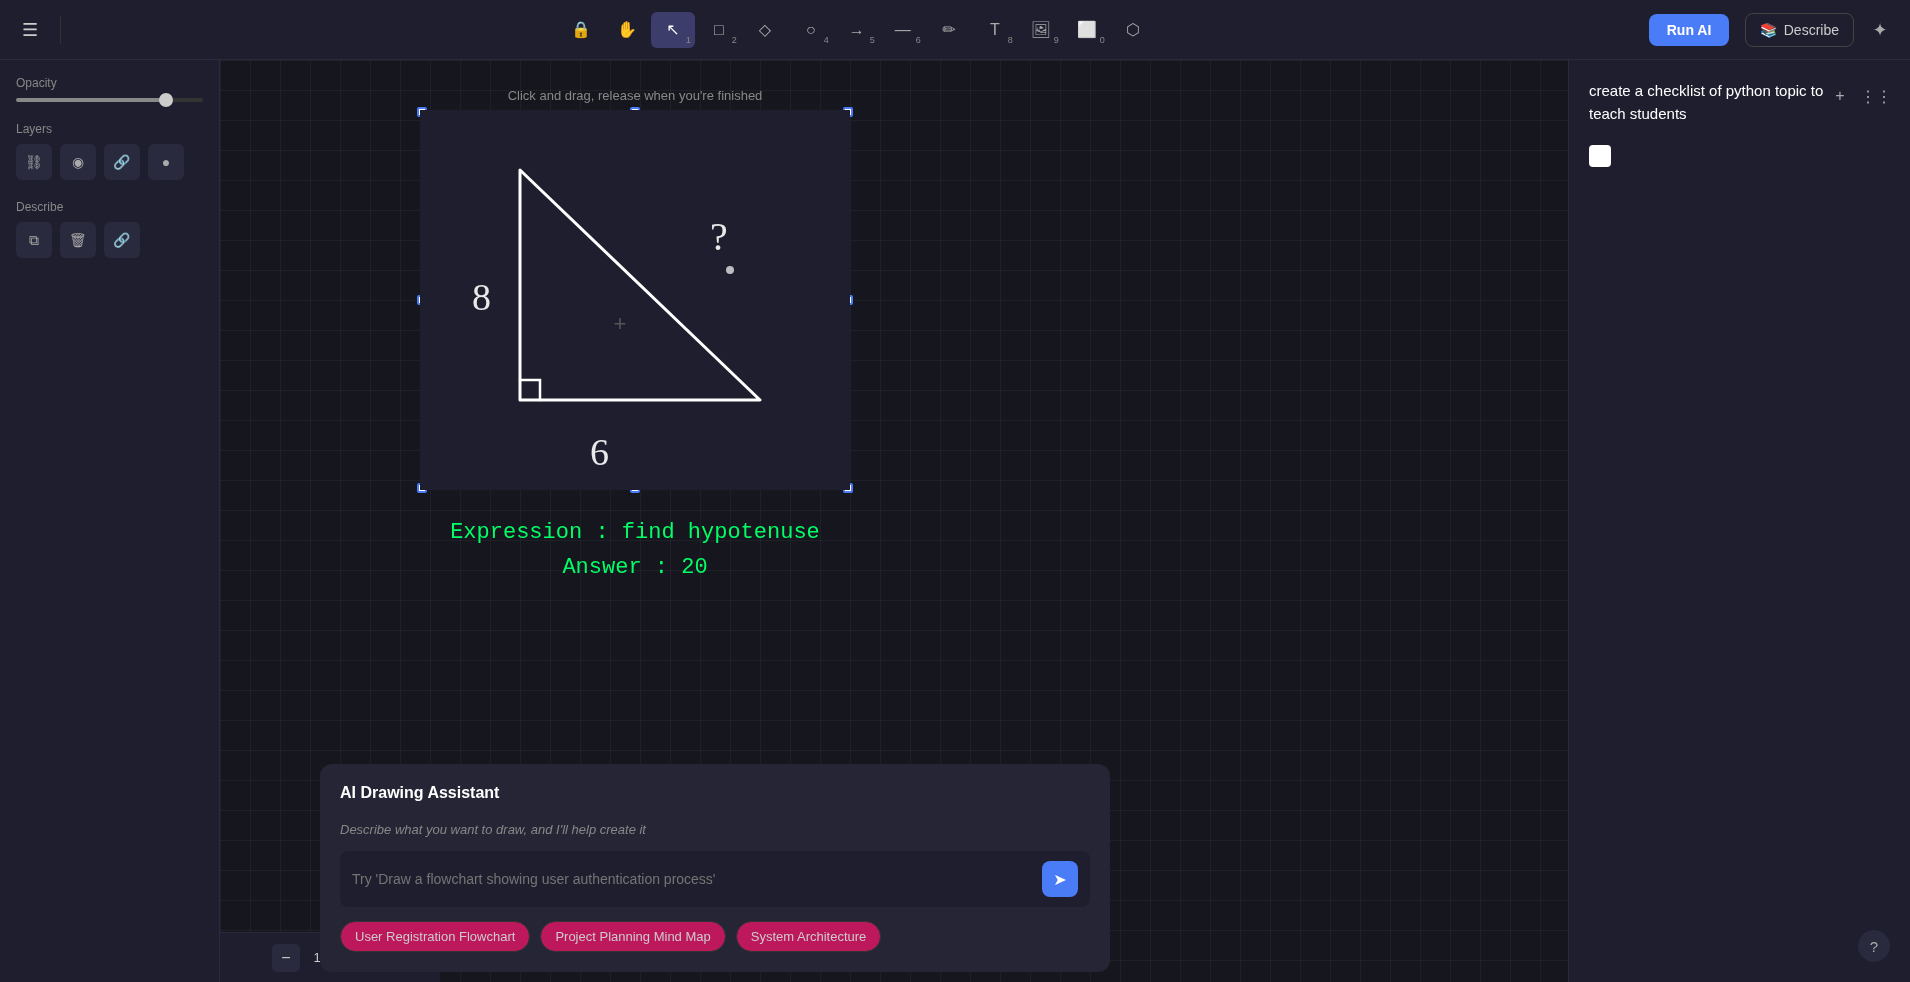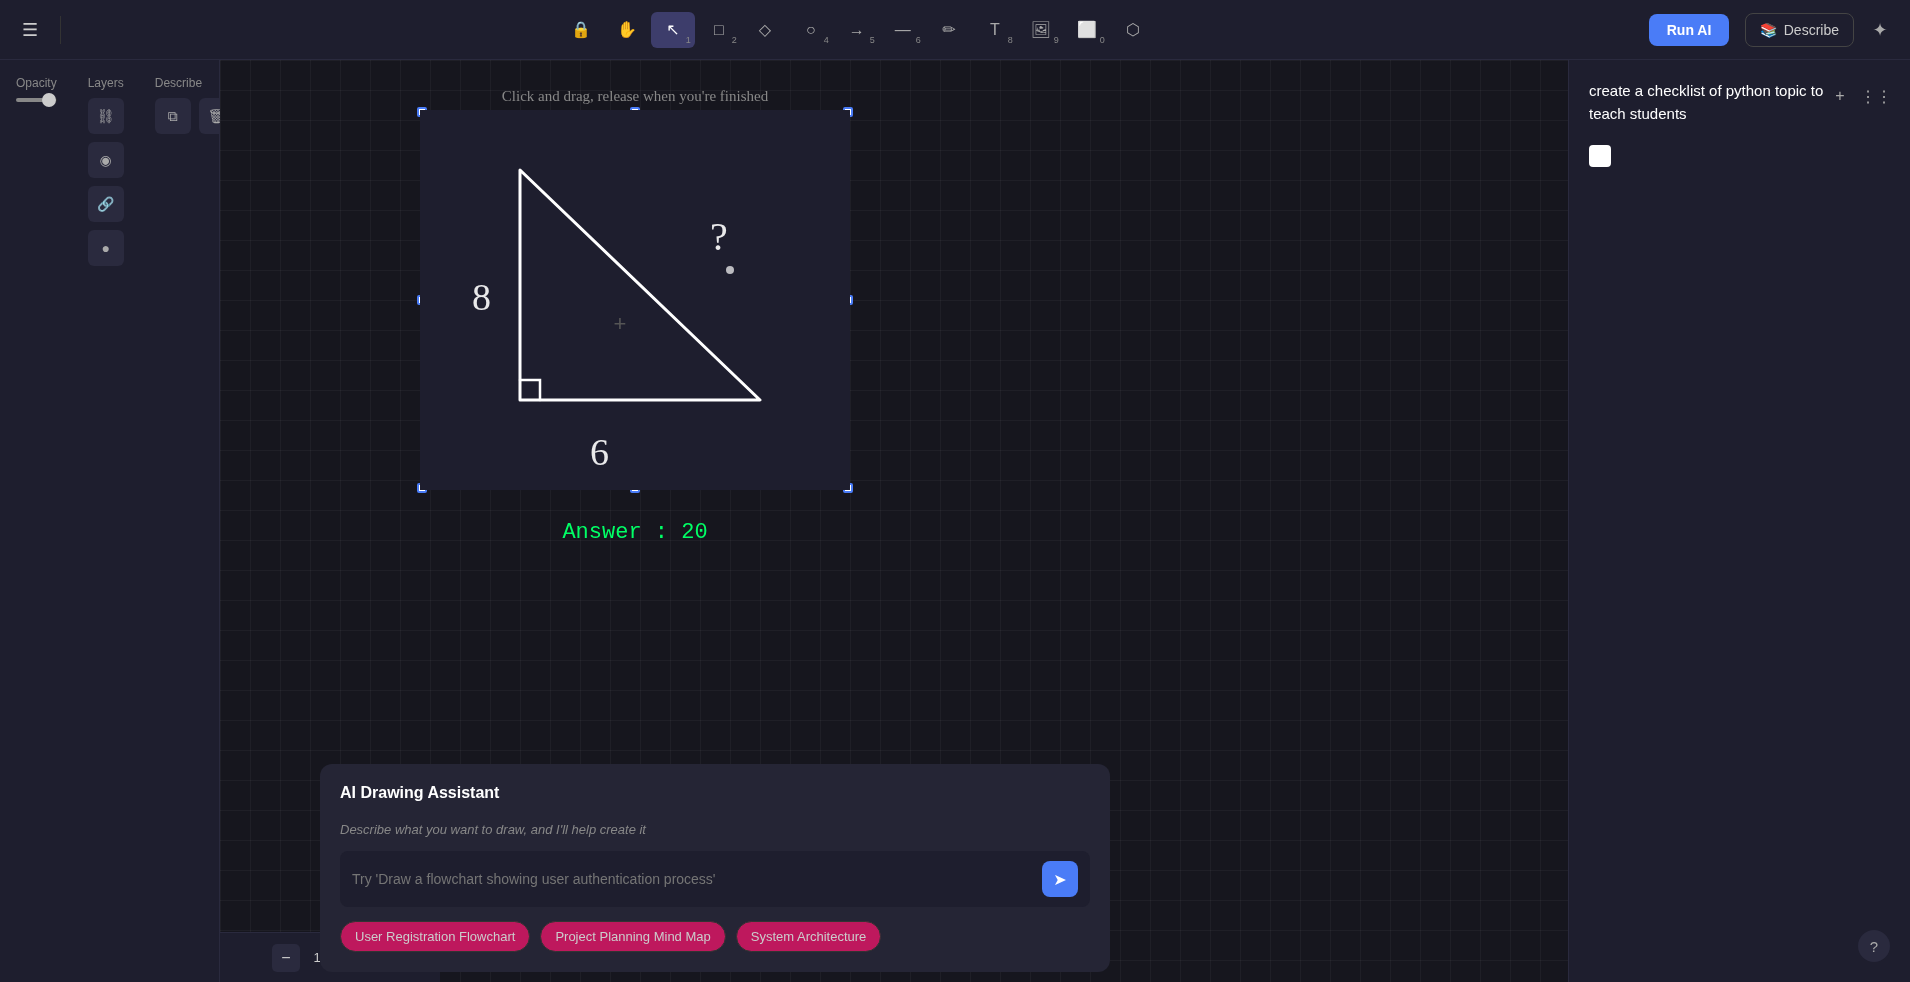--- a/index.html
+++ b/index.html
@@ -76,22 +76,22 @@
       overflow: hidden;
     }
 
     
     .left-panel {
       width: 220px;
       background: #1e1e2e;
       border-right: 1px solid #2a2a3e;
       padding: 16px;
       display: flex;
-      flex-direction: row;
-      gap: 31px;
+      flex-direction: column;
+      gap: 20px;
       flex-shrink: 0;
     }
     .panel-section-title {
       font-size: 12px; color: #888; margin-bottom: 8px; font-weight: 500;
     }
     .opacity-slider {
       width: 100%;
       height: 4px;
       background: linear-gradient(to right, #888 0%, #888 80%, #333 80%);
       border-radius: 2px;
@@ -158,21 +158,21 @@
     .handle.tm { top: 0; left: 50%; }
     .handle.tr { top: 0; left: 100%; }
     .handle.ml { top: 50%; left: 0; }
     .handle.mr { top: 50%; left: 100%; }
     .handle.bl { top: 100%; left: 0; }
     .handle.bm { top: 100%; left: 50%; }
     .handle.br { top: 100%; left: 100%; }
     .canvas-hint {
       position: absolute; top: -22px; left: 50%;
       transform: translateX(-50%);
-      font-size: 15px; color: #888; white-space: nowrap; font-family: Liberation Serif, serif;
+      font-size: 13px; color: #888; white-space: nowrap;
     }
 
     
     .expression-text {
       position: absolute;
       top: 455px; left: 200px;
       width: 430px;
       text-align: center;
       color: #00ff66;
       font-size: 22px;
@@ -406,20 +406,21 @@
 
         <text x="290" y="140" fill="white" font-size="40" font-family="cursive" opacity="0.9">?</text>
 
         <circle cx="310" cy="160" r="4" fill="white" opacity="0.7"></circle>
 
         <text x="200" y="215" fill="#555" font-size="22" text-anchor="middle" dominant-baseline="middle">+</text>
       </svg>
     </div>
 
     <div class="expression-text">
+      <div>Expression : find hypotenuse</div>
       <div>Answer : 20</div>
     </div>
 
     <div class="ai-assistant">
       <div class="ai-assistant-title">AI Drawing Assistant</div>
       <div class="ai-assistant-sub">Describe what you want to draw, and I'll help create it</div>
       <div class="ai-input-row">
         <input class="ai-input" type="text" placeholder="Try 'Draw a flowchart showing user authentication process'" style="">
         <button class="ai-send-btn">
           <span>➤</span>

